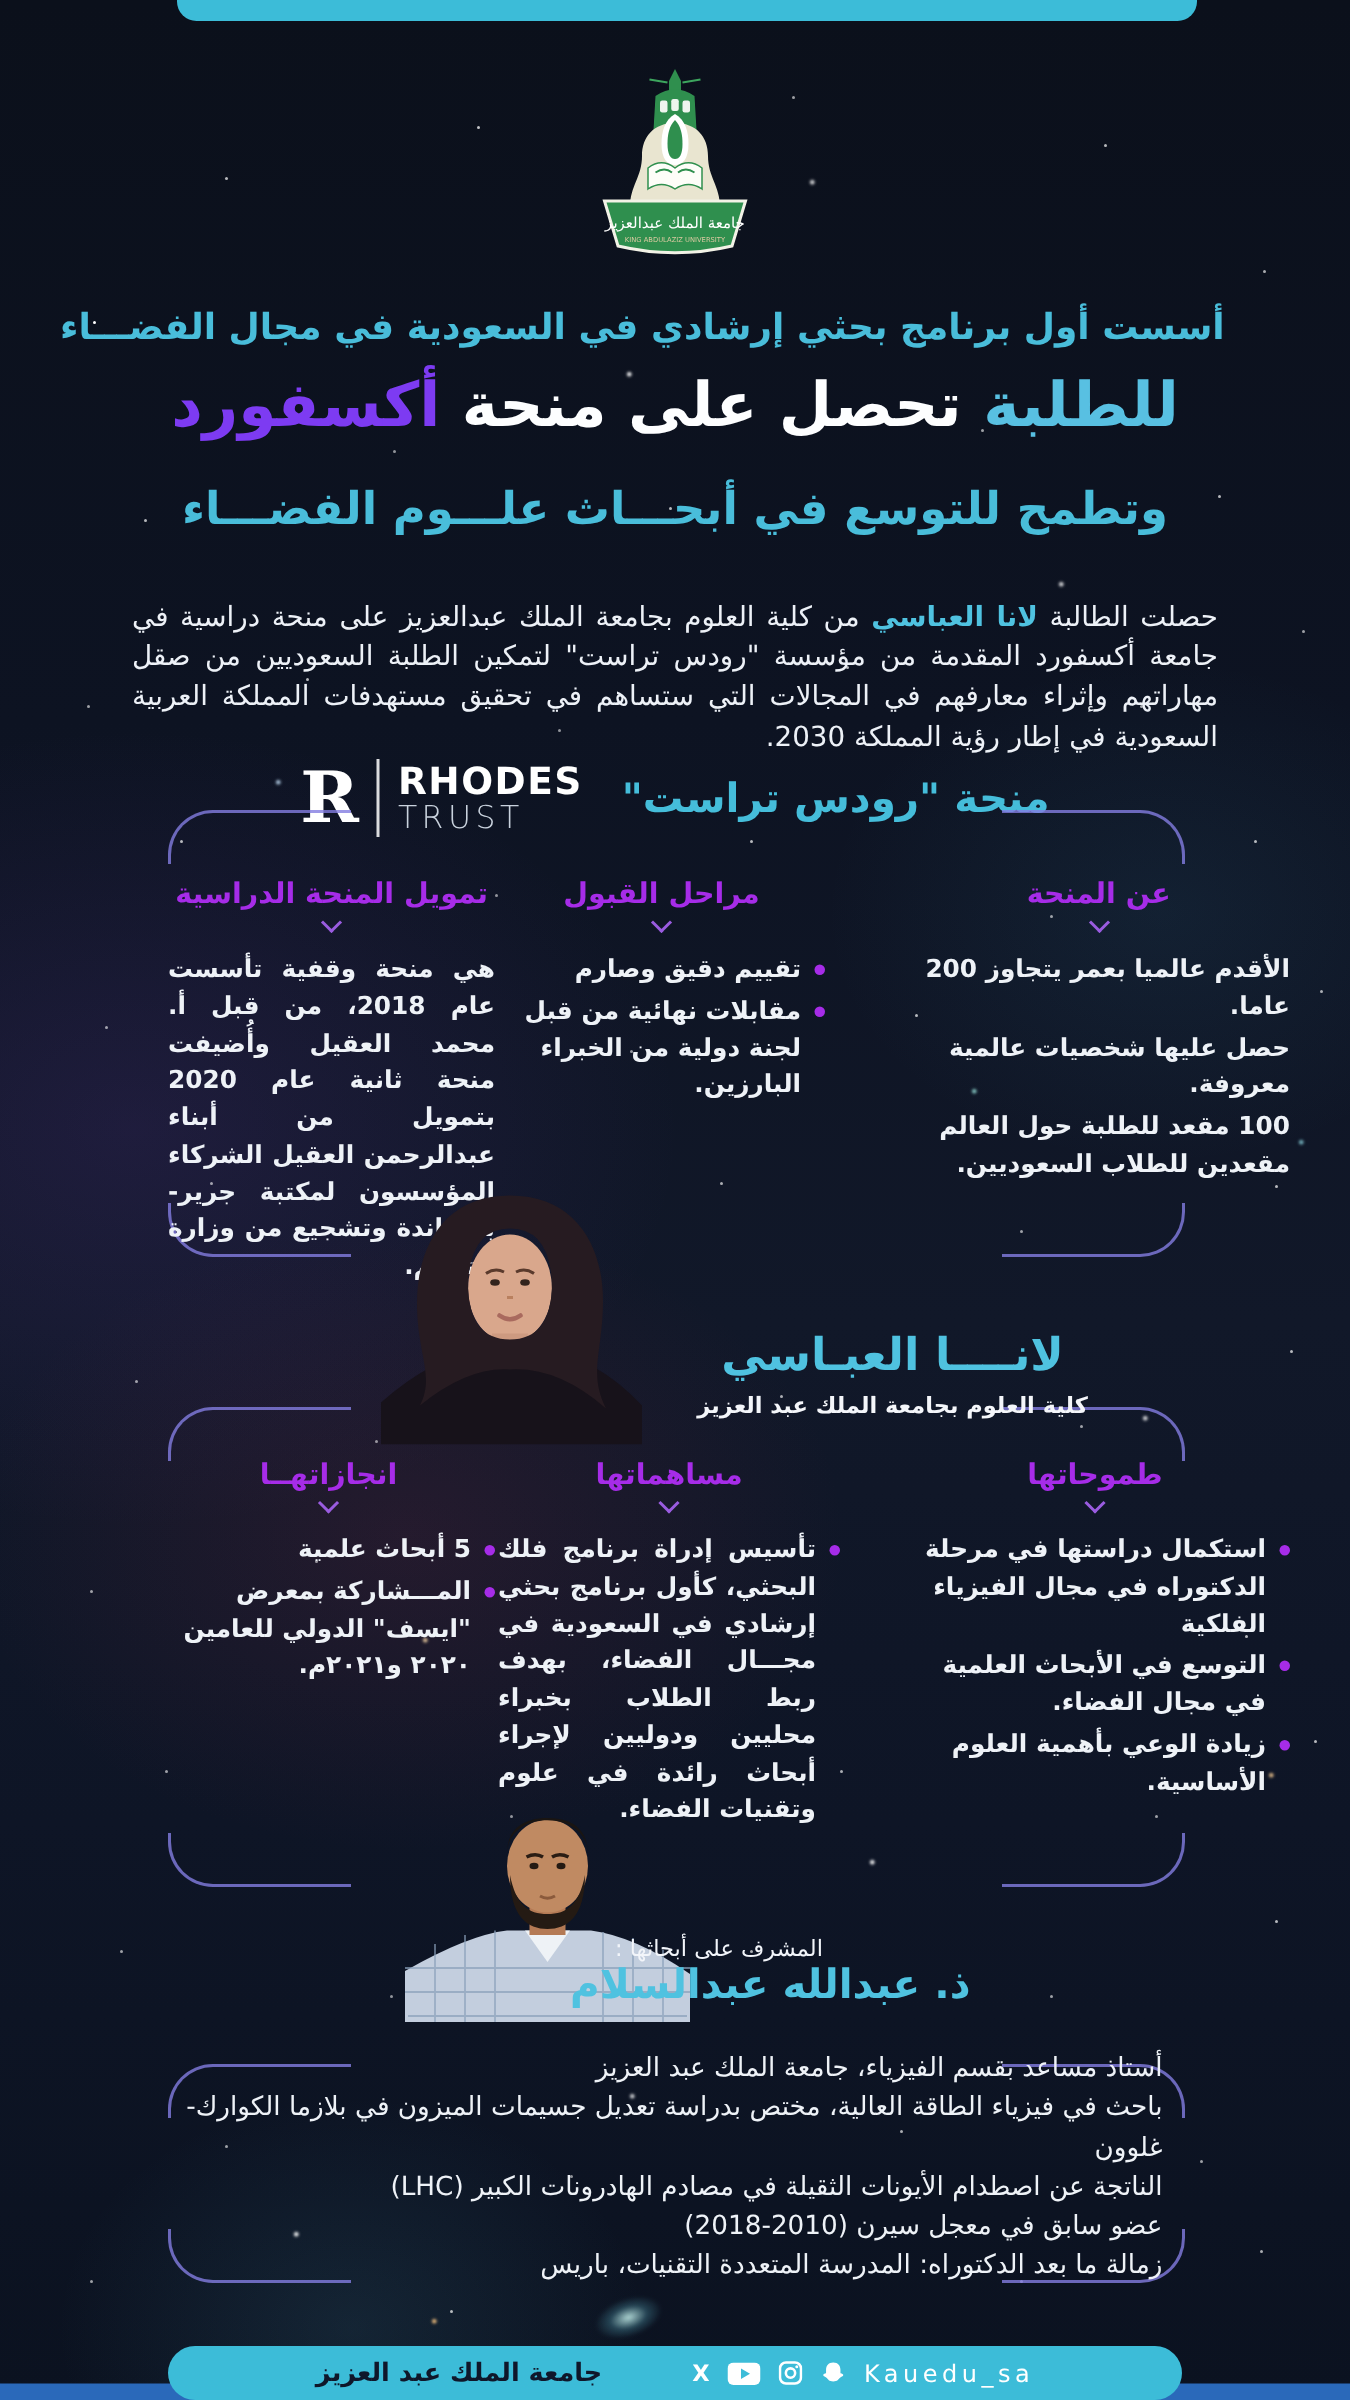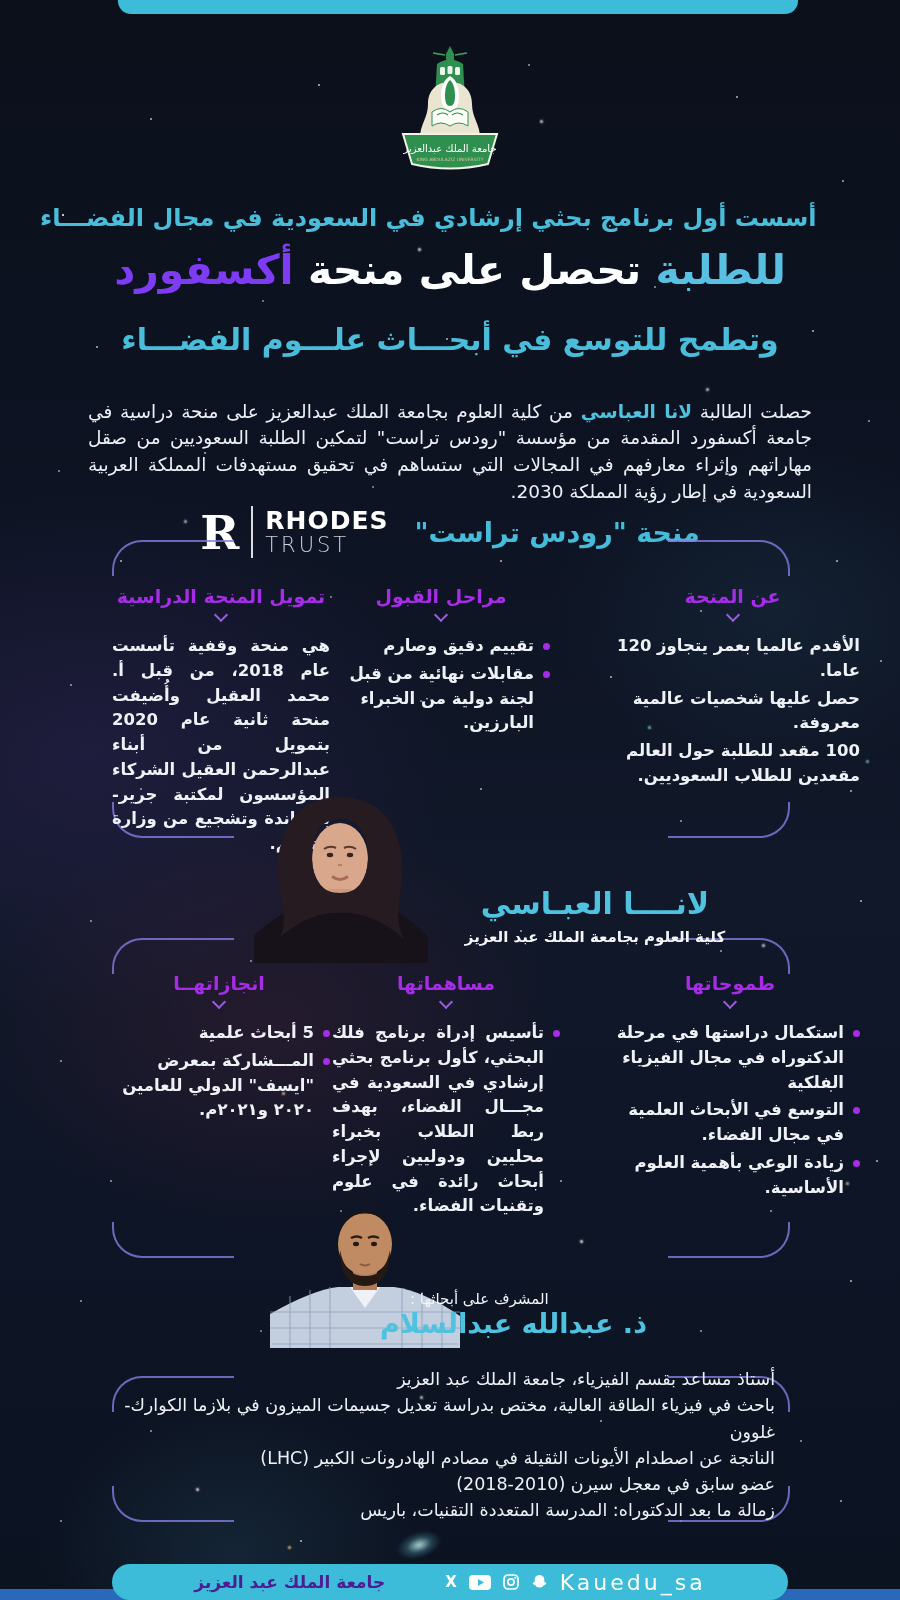--- a/index.html
+++ b/index.html
@@ -87,24 +87,24 @@
   
   .photo2{position:absolute;left:256px;top:1192px;width:218px;height:156px;}
   .slabel{position:absolute;left:410px;top:1290px;width:270px;text-align:left;direction:rtl;font-size:15px;color:#f2f5fa;}
   .slabel span{display:block;text-align:left;}
   .sname{position:absolute;left:380px;top:1308px;width:300px;text-align:left;color:#4fc2e0;font-weight:bold;font-size:27px;}
   .bio{position:absolute;right:125px;top:1366px;width:660px;font-size:17.5px;line-height:1.5;text-align:right;color:#eef2f7;}
   
   .btmstrip{position:absolute;left:0;bottom:0;width:900px;height:11px;background:#2a69ba;}
   .fbar{position:absolute;left:112px;top:1564px;width:676px;height:36px;background:#3cbcd8;border-radius:18px;
         display:flex;align-items:center;justify-content:center;gap:60px;direction:ltr;}
-  .funi{color:#4c1d95;font-weight:bold;font-size:17px;text-align:center;}
+  .funi{color:#0f172a;font-weight:bold;font-size:17px;text-align:center;}
   .ficons{display:flex;align-items:center;gap:12px;color:#fff;}
   .fx{font-weight:bold;font-size:15px;color:#fff;}
-  .fhandle{font-size:22px;letter-spacing:3px;color:#fff;}
+  .fhandle{font-size:16px;letter-spacing:3px;color:#fff;}
   svg text{font-family:"DejaVu Sans",sans-serif;}
 </style>
 </head>
 <body>
 
 <div class="canvas">
   <div class="stars1"></div>
   <div class="stars2"></div>
   <div class="galaxy"></div>
 
@@ -162,21 +162,21 @@
   <div class="corner c-r c-tr" style="top:1376px"></div>
   <div class="corner c-l c-bl" style="top:1486px"></div>
   <div class="corner c-r c-br" style="top:1486px"></div>
 
   <div class="cols" style="top:585px">
     <div class="col" style="right:0;width:255px">
       <div class="colhead">عن المنحة</div>
       <div class="chev"></div>
       <ul class="items">
         <li>
-            <span class="plain">الأقدم عالميا بعمر يتجاوز 120 عاما.</span>
+            <span class="plain">الأقدم عالميا بعمر يتجاوز 200 عاما.</span>
           </li>
         <li>
             <span class="plain">حصل عليها شخصيات عالمية معروفة.</span>
           </li>
         <li>
             <span class="plain">100 مقعد للطلبة حول العالم مقعدين للطلاب السعوديين.</span>
           </li>
       </ul>
     </div>
     <div class="col" style="right:310px;width:218px">

